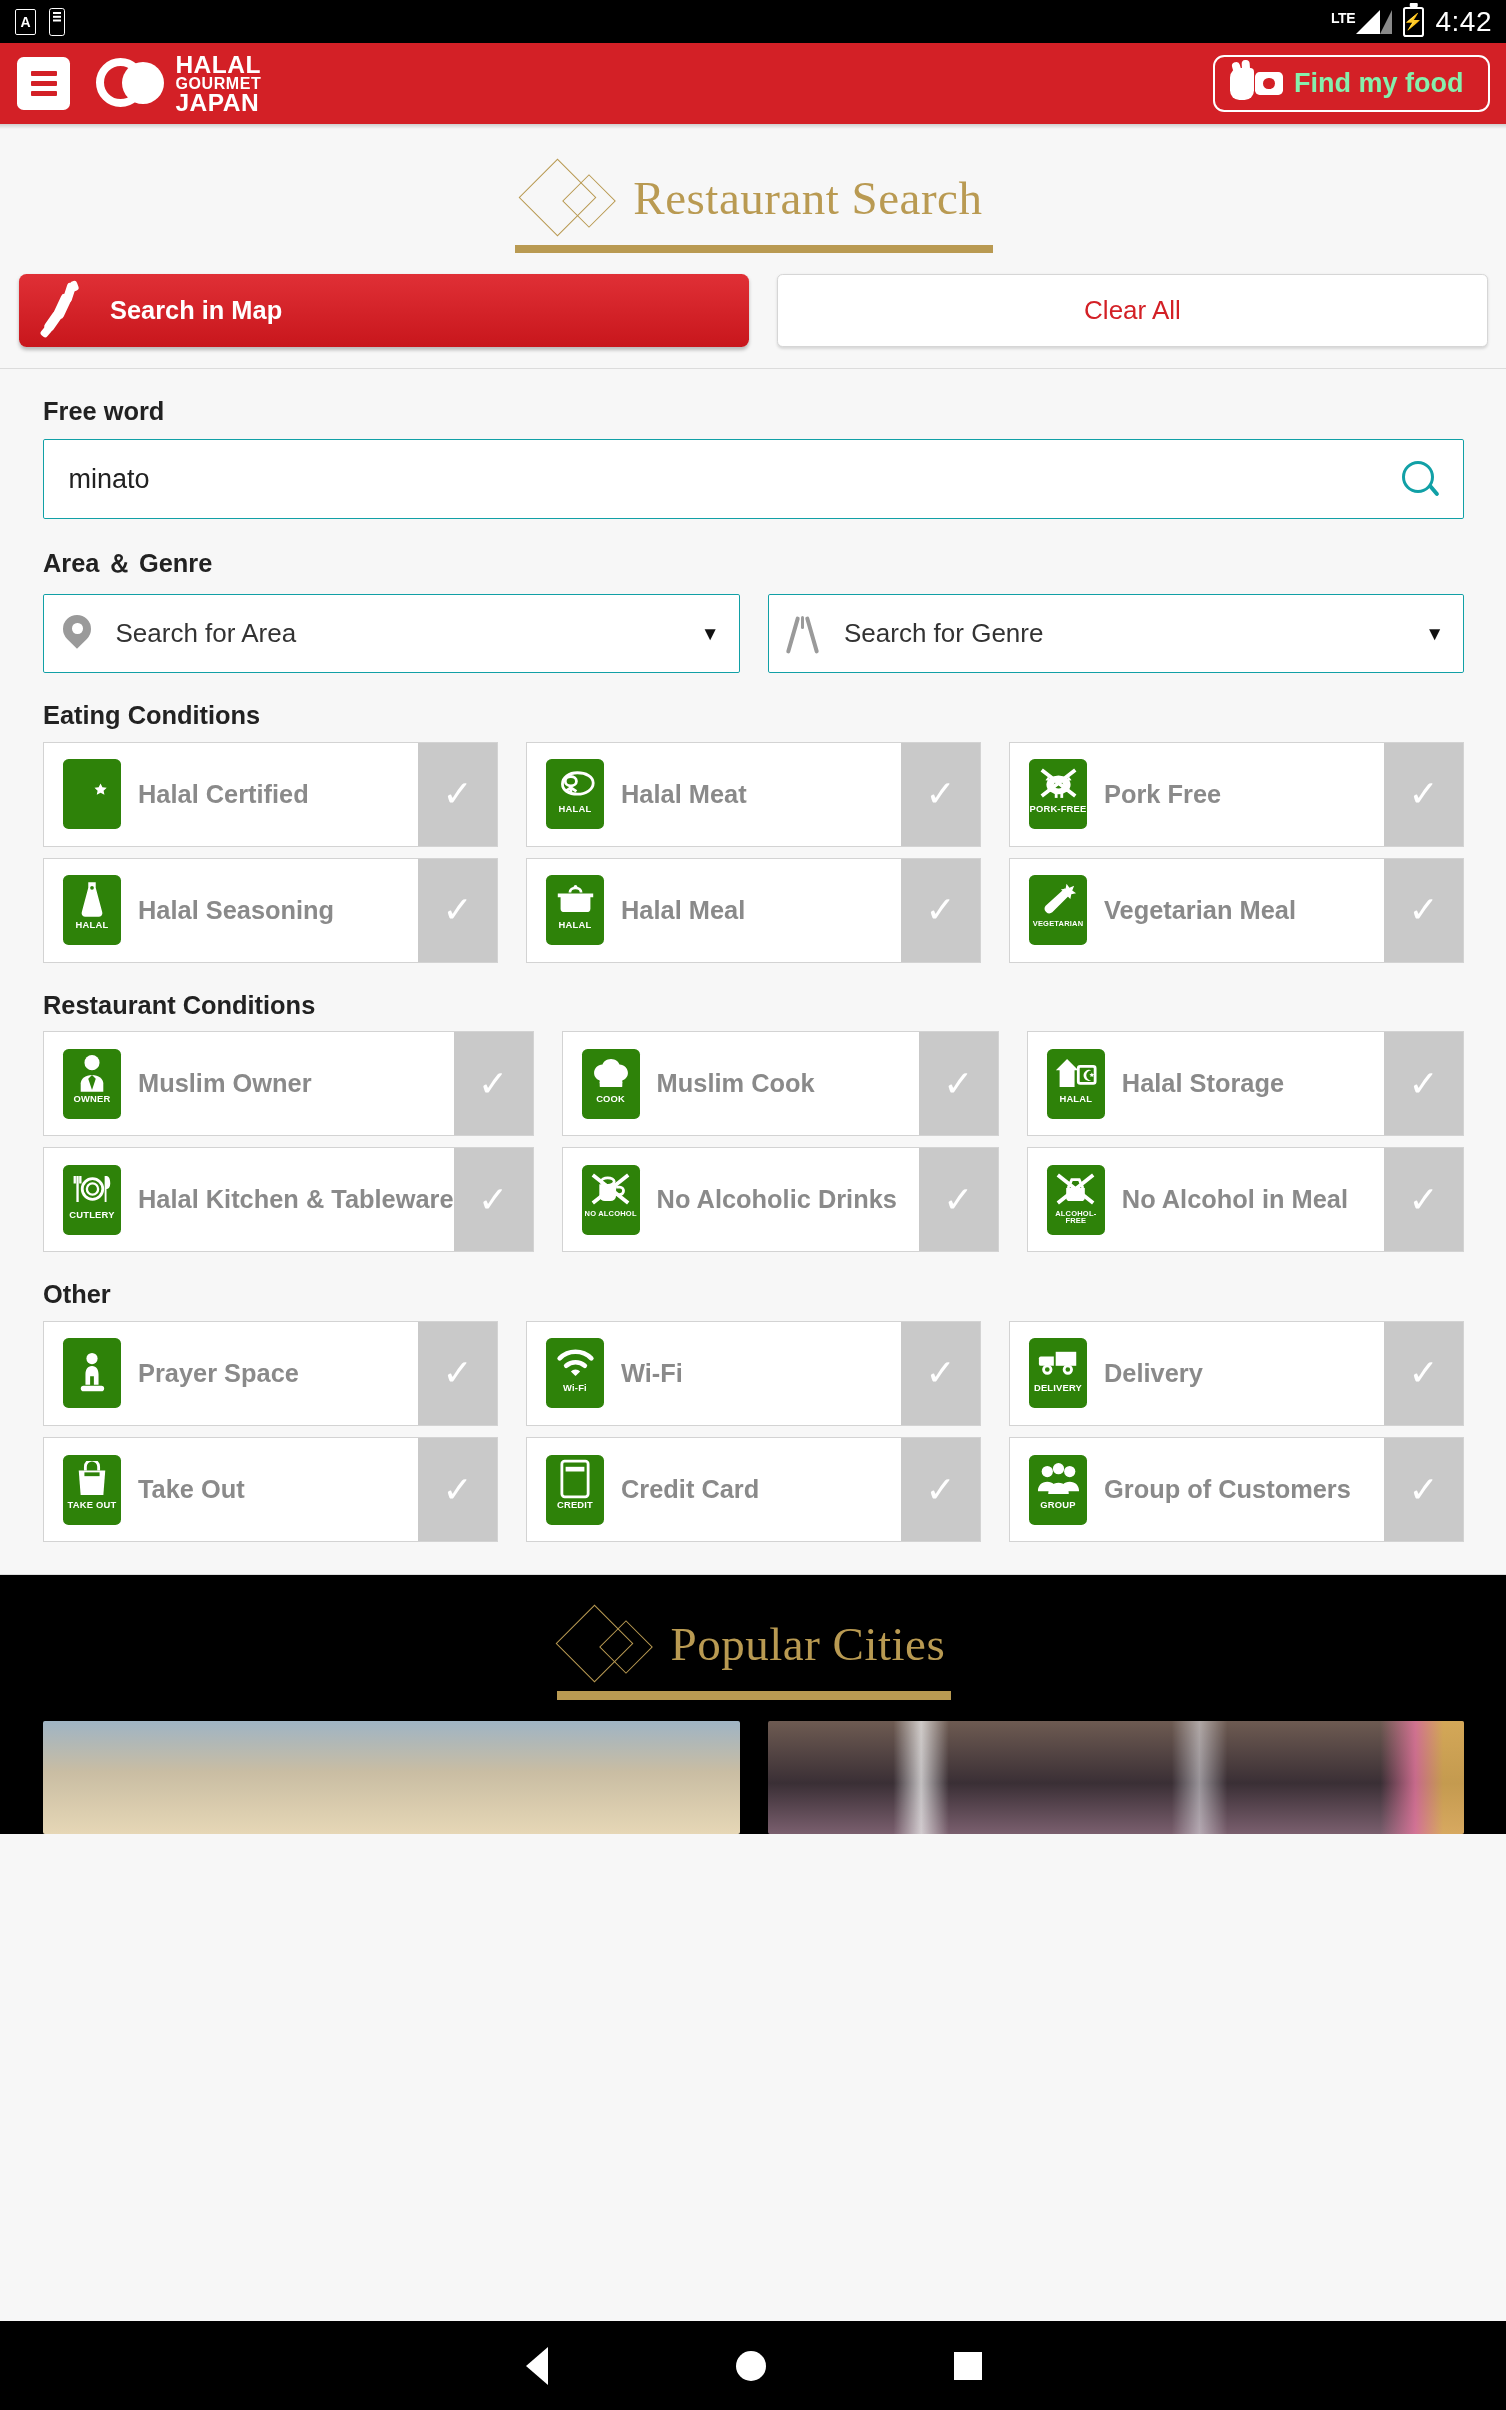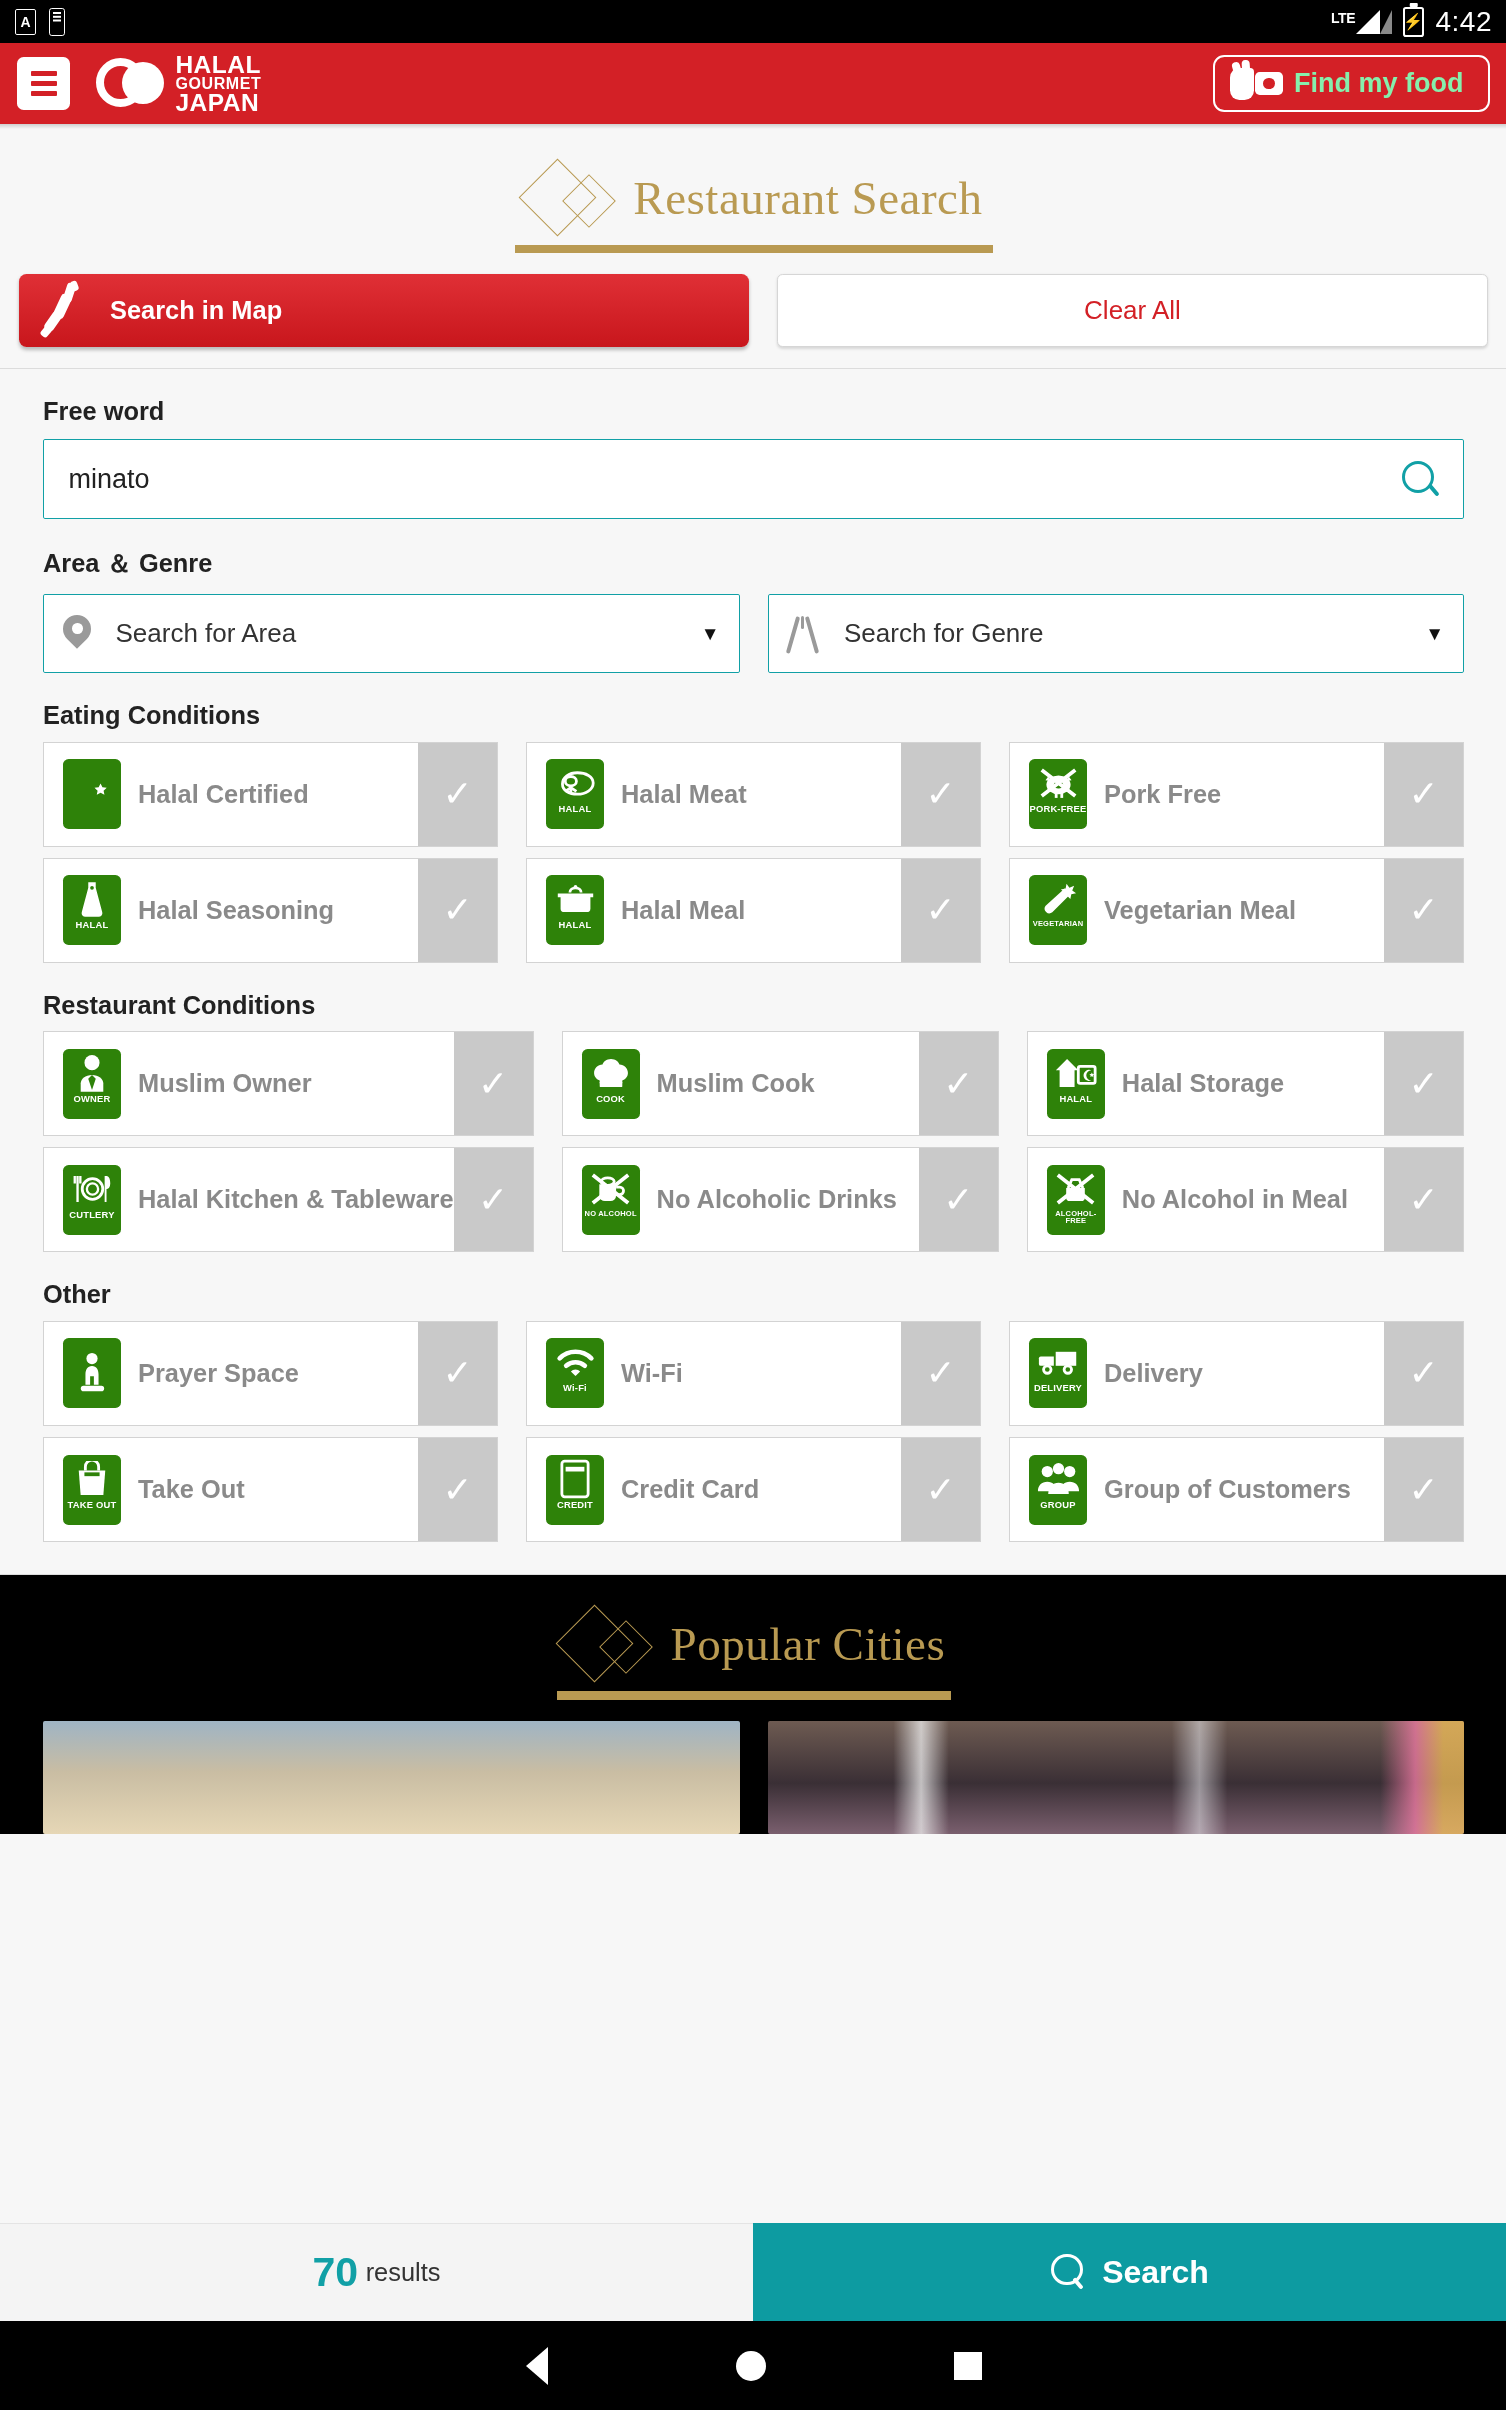--- a/index.html
+++ b/index.html
@@ -683,30 +683,20 @@
         <div class="txt">Popular Cities</div>
       </div>
       <div class="gold-underline" style="width:394px;margin-top:-3.8px;"></div>
     </div>
     <div class="city-row" style="margin-top:21px;">
       <div class="city-card city-a"></div>
       <div class="city-card city-b"></div>
     </div>
   </div>
 
-  <div class="bottombar">
-    <div class="results">
-      <span class="num">70</span>
-      <span class="unit">results</span>
-    </div>
-    <div class="btn-search">
-      <span class="mag-w"></span>
-      <span class="lbl">Search</span>
-    </div>
-  </div>
 
   <div class="navbar">
     <div class="nav-back"></div>
     <div class="nav-home"></div>
     <div class="nav-recent"></div>
   </div>
 
 </div>
 
 

